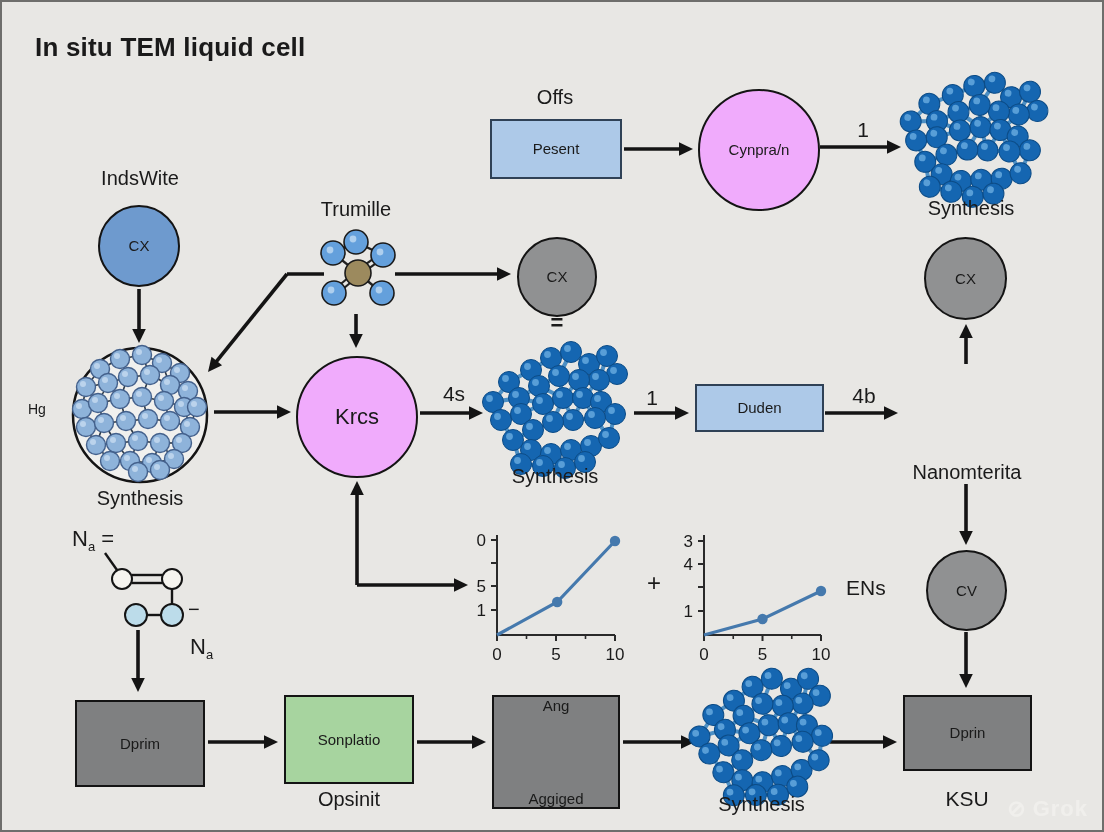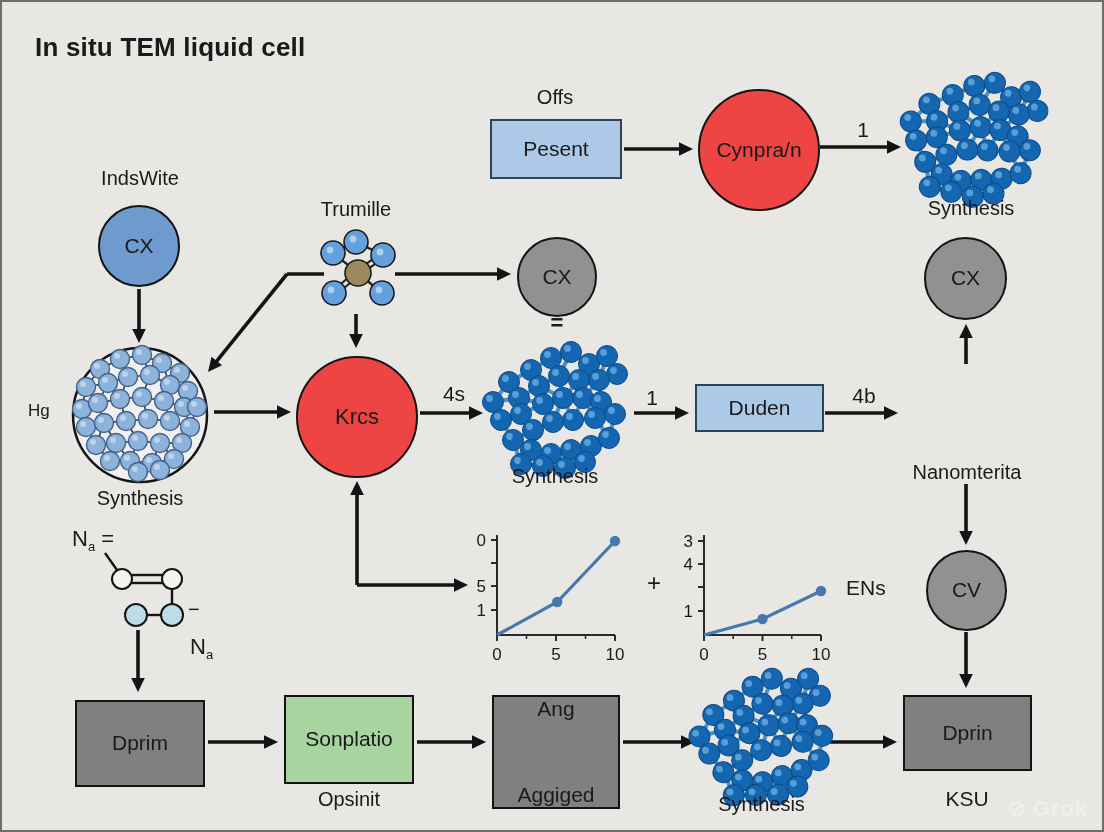--- a/index.html
+++ b/index.html
@@ -6,26 +6,26 @@
   .canvas{
     position:relative;width:1104px;height:832px;background:#e8e7e4;
     border:2px solid #6e6e6c;box-sizing:border-box;overflow:hidden;
     font-family:"Liberation Sans",sans-serif;color:#1a1a1a;
   }
   #overlay{position:absolute;left:0;top:0;z-index:1;}
   .lbl{position:absolute;z-index:3;font-size:20px;white-space:nowrap;}
   .ctr{text-align:center;}
   .title{position:absolute;left:33px;top:30px;font-size:26px;font-weight:bold;z-index:3;letter-spacing:0.2px;}
   .node{position:absolute;z-index:2;display:flex;align-items:center;justify-content:center;
-        box-sizing:border-box;font-size:21px;line-height:1.15;text-align:center;}
+        box-sizing:border-box;font-size:15px;line-height:1.15;text-align:center;}
   .rect-blue{background:#adc9e8;border:2px solid #2f4156;}
   .rect-green{background:#a7d49f;border:2px solid #141414;}
   .rect-gray{background:#7f8081;border:2px solid #141414;}
   .circ{border-radius:50%;}
-  .circ-blue-lt{background:#ef4444;border:2px solid #141414;}
+  .circ-blue-lt{background:#f0abfc;border:2px solid #141414;}
   .circ-blue-md{background:#6e9ace;border:2px solid #141414;}
   .circ-gray{background:#909192;border:2px solid #141414;}
   .small{font-size:20px;}
   .arrow-lbl{font-size:21px;font-weight:500;}
   .watermark{position:absolute;right:14px;bottom:8px;z-index:3;font-size:22px;font-weight:bold;
              color:#f2f1ee;opacity:.85;letter-spacing:1px;display:flex;gap:6px;align-items:center;}
   sub{font-size:13px;}
 </style>
 </head>
 <body>
@@ -718,21 +718,21 @@
   <div class="node circ circ-blue-lt" style="left:696px;top:87px;width:122px;height:122px;">
       <span>Cynpra/n</span>
     </div>
   <div class="lbl ctr arrow-lbl" style="left:845px;top:116px;width:32px;">1</div>
   <div class="lbl ctr small" style="left:900px;top:195px;width:138px;">Synthesis</div>
 
   <div class="lbl ctr" style="left:68px;top:165px;width:140px;">IndsWite</div>
   <div class="node circ circ-blue-md" style="left:96px;top:203px;width:82px;height:82px;">
       <span>CX</span>
     </div>
-  <div class="lbl" style="left:26px;top:399px;font-size:17px;">Hg</div>
+  <div class="lbl" style="left:26px;top:399px;font-size:14px;">Hg</div>
   <div class="lbl ctr small" style="left:68px;top:485px;width:140px;">Synthesis</div>
 
   <div class="lbl ctr" style="left:294px;top:196px;width:120px;">Trumille</div>
   <div class="node circ circ-gray" style="left:515px;top:235px;width:80px;height:80px;">
       <span>CX</span>
     </div>
   <div class="lbl ctr" style="left:540px;top:308px;width:30px;font-size:22px;font-weight:bold;">=</div>
   <div class="node circ circ-blue-lt" style="left:294px;top:354px;width:122px;height:122px;font-size:22px;">
       <span>Krcs</span>
     </div>

